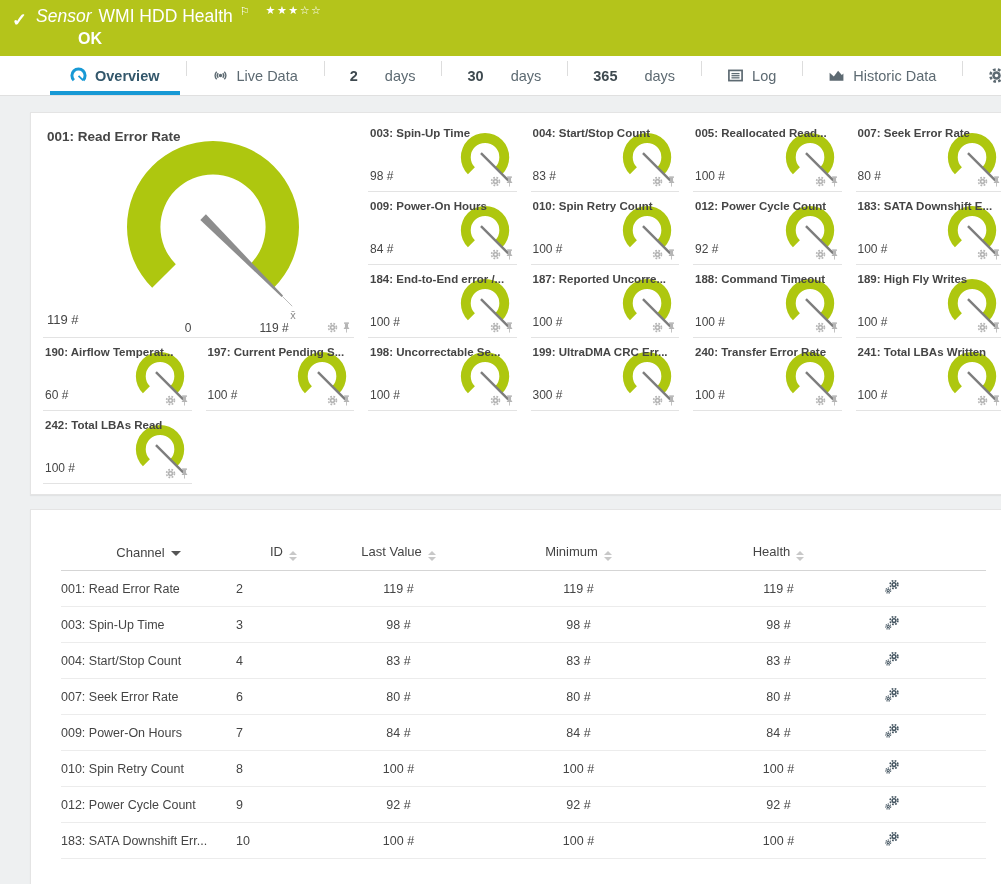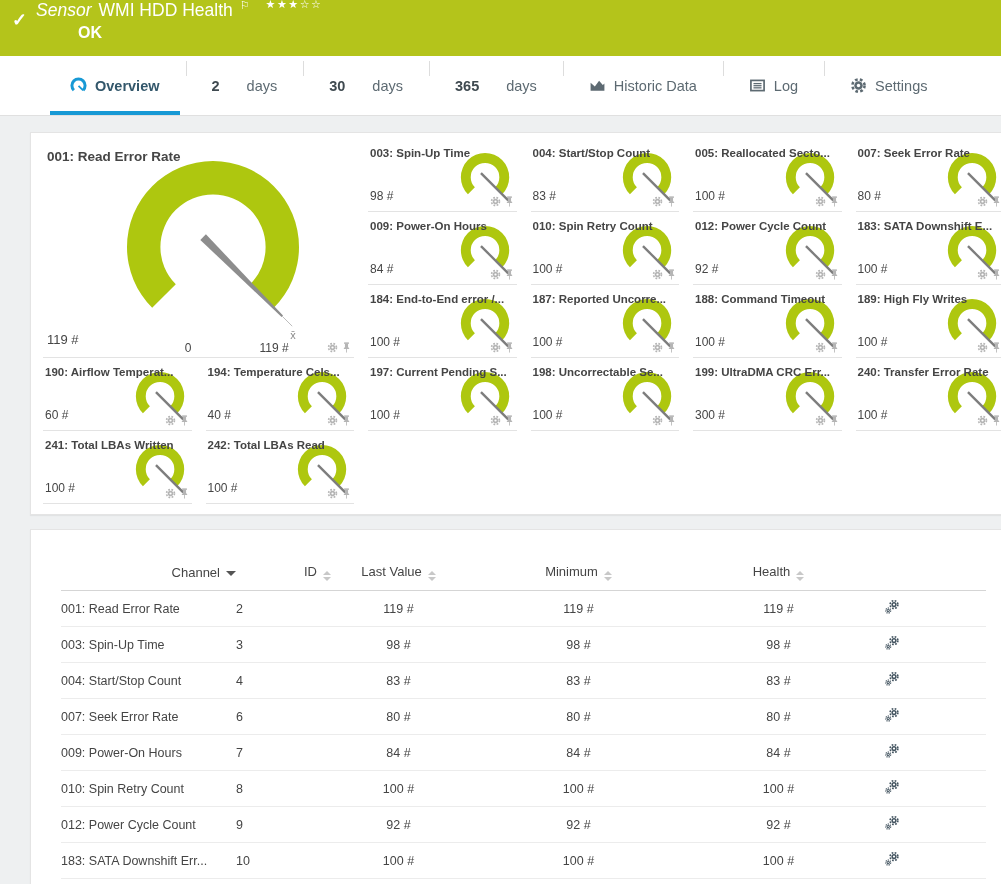--- a/index.html
+++ b/index.html
@@ -2,28 +2,28 @@
 <html><head>
 <meta charset="utf-8">
 <style>
   * { margin:0; padding:0; box-sizing:border-box; }
   html,body { width:1001px; height:884px; overflow:hidden; background:#eef0f1;
     font-family:"Liberation Sans", sans-serif; }
 
   
   .topbar { height:56px; background:#b4c41b; color:#fff; display:flex; align-items:flex-start; padding-left:10px; }
   .check { font-size:18px; font-weight:bold; margin:9px 9px 0 2px; }
-  .title-line { margin-top:0; font-size:17.5px; white-space:nowrap; }
+  .title-line { margin-top:6px; font-size:17.5px; white-space:nowrap; }
   .title-line .type { font-style:italic; margin-right:7px; }
   .title-line .flag { font-size:11px; vertical-align:top; position:relative; top:-1px; margin-left:7px; }
   .title-line .stars { font-size:11px; vertical-align:top; position:relative; top:-2px; margin-left:16px; letter-spacing:1.5px; }
   .status { font-size:16px; font-weight:bold; margin:3px 0 0 42px; }
 
   
-  .tabbar { height:60px; background:#fff; border-bottom:1px solid #e0e0e0; display:flex; align-items:stretch; padding-left:44px; position:relative; }
+  .tabbar { height:40px; background:#fff; border-bottom:1px solid #e0e0e0; display:flex; align-items:stretch; padding-left:44px; position:relative; }
   .tab { display:flex; align-items:center; gap:8px; padding:0 26px; font-size:14.5px; color:#5d6a72; position:relative; white-space:nowrap; }
   .tab + .tab::before { content:""; position:absolute; left:0; top:5px; height:15px; width:1px; background:#ddd; }
   .tab.active { color:#33576b; font-weight:bold; }
   .tab.active::after { content:""; position:absolute; left:6px; right:6px; bottom:0; height:4px; background:#1799d5; }
   .tab .ticon { width:17px; height:17px; color:#5d6a72; flex:none; }
   .tab.active .ticon { color:#1799d5; }
   .tab .num { font-weight:bold; color:#3f4a50; }
   .tab .unit { margin-left:19px; }
 
   
@@ -41,21 +41,21 @@
   .gicons svg { width:11px; height:11px; }
   .gbig { grid-column:1 / 3; grid-row:1 / 4; }
   .gbig .glabel { font-size:13.5px; top:10px; left:4px; }
   .gbig .gvalue { font-size:13px; left:4px; bottom:10px; }
   .bigsvg { position:absolute; right:16px; top:16px; width:250px; height:200px; overflow:visible; }
   .scale-txt { font-size:12px; fill:#454545; }
   .mean-txt { font-size:11px; fill:#8a8a8a; }
 
   
   table.tbl { border-collapse:collapse; table-layout:fixed; width:925px; }
-  .tbl th { font-size:13px; font-weight:normal; color:#454545; text-align:right; padding:8px 0 9px 0; border-bottom:1px solid #d5d5d5; white-space:nowrap; }
+  .tbl th { font-size:13px; font-weight:normal; color:#454545; text-align:center; padding:8px 0 9px 0; border-bottom:1px solid #d5d5d5; white-space:nowrap; }
   .tbl td { font-size:12.5px; color:#454545; padding:8px 0; border-bottom:1px solid #ececec; white-space:nowrap; overflow:hidden; }
   .tbl th.c, .tbl td.c { text-align:center; }
   .sorts { display:inline-flex; flex-direction:column; gap:2px; margin-left:6px; vertical-align:1px; }
   .arr-up { width:0; height:0; border-left:4px solid transparent; border-right:4px solid transparent; border-bottom:4px solid #c8c8c8; }
   .arr-dn { width:0; height:0; border-left:4px solid transparent; border-right:4px solid transparent; border-top:4px solid #c8c8c8; }
   .arr-active { display:inline-block; width:0; height:0; border-left:5px solid transparent; border-right:5px solid transparent; border-top:5px solid #555; margin-left:6px; vertical-align:1px; }
   .cogs { width:16px; height:16px; color:#42535f; }
   td.iconcell { padding-left:18px; }
   .defs-hide { position:absolute; width:0; height:0; overflow:hidden; }
 </style>
@@ -118,42 +118,48 @@
 </header>
 
 <nav class="tabbar">
   <div class="tab active">
     <svg class="ticon">
         <use href="#i-tgauge"></use>
       </svg>
     <span>Overview</span>
   </div>
   <div class="tab">
+    <svg class="ticon">
+        <use href="#i-tlive"></use>
+      </svg>
+    <span>Live Data</span>
+  </div>
+  <div class="tab">
     <span class="num">2</span>
     <span class="unit">days</span>
   </div>
   <div class="tab">
     <span class="num">30</span>
     <span class="unit">days</span>
   </div>
   <div class="tab">
     <span class="num">365</span>
     <span class="unit">days</span>
+  </div>
+  <div class="tab">
+    <svg class="ticon">
+        <use href="#i-tlog"></use>
+      </svg>
+    <span>Log</span>
   </div>
   <div class="tab">
     <svg class="ticon">
         <use href="#i-tchart"></use>
       </svg>
     <span>Historic Data</span>
-  </div>
-  <div class="tab">
-    <svg class="ticon">
-        <use href="#i-tlog"></use>
-      </svg>
-    <span>Log</span>
   </div>
   <div class="tab">
     <svg class="ticon">
         <use href="#i-gear"></use>
       </svg>
     <span>Settings</span>
   </div>
 </nav>
 
 <section class="panel panel-gauges">
@@ -204,21 +210,21 @@
         <span class="gicons">
           <svg viewBox="0 0 12 12">
             <use href="#i-gear"></use>
           </svg>
           <svg viewBox="0 0 12 12">
             <use href="#i-pin"></use>
           </svg>
         </span>
       </div>
     <div class="gcell">
-        <span class="glabel">005: Reallocated Secto...</span>
+        <span class="glabel">005: Reallocated Read...</span>
         <svg class="gsvg" viewBox="0 0 60 60">
           <use href="#i-sgauge"></use>
         </svg>
         <span class="gvalue">100 #</span>
         <span class="gicons">
           <svg viewBox="0 0 12 12">
             <use href="#i-gear"></use>
           </svg>
           <svg viewBox="0 0 12 12">
             <use href="#i-pin"></use>
@@ -359,35 +365,20 @@
             <use href="#i-pin"></use>
           </svg>
         </span>
       </div>
     <div class="gcell">
         <span class="glabel">190: Airflow Temperat...</span>
         <svg class="gsvg" viewBox="0 0 60 60">
           <use href="#i-sgauge"></use>
         </svg>
         <span class="gvalue">60 #</span>
-        <span class="gicons">
-          <svg viewBox="0 0 12 12">
-            <use href="#i-gear"></use>
-          </svg>
-          <svg viewBox="0 0 12 12">
-            <use href="#i-pin"></use>
-          </svg>
-        </span>
-      </div>
-    <div class="gcell">
-        <span class="glabel">194: Temperature Cels...</span>
-        <svg class="gsvg" viewBox="0 0 60 60">
-          <use href="#i-sgauge"></use>
-        </svg>
-        <span class="gvalue">40 #</span>
         <span class="gicons">
           <svg viewBox="0 0 12 12">
             <use href="#i-gear"></use>
           </svg>
           <svg viewBox="0 0 12 12">
             <use href="#i-pin"></use>
           </svg>
         </span>
       </div>
     <div class="gcell">

